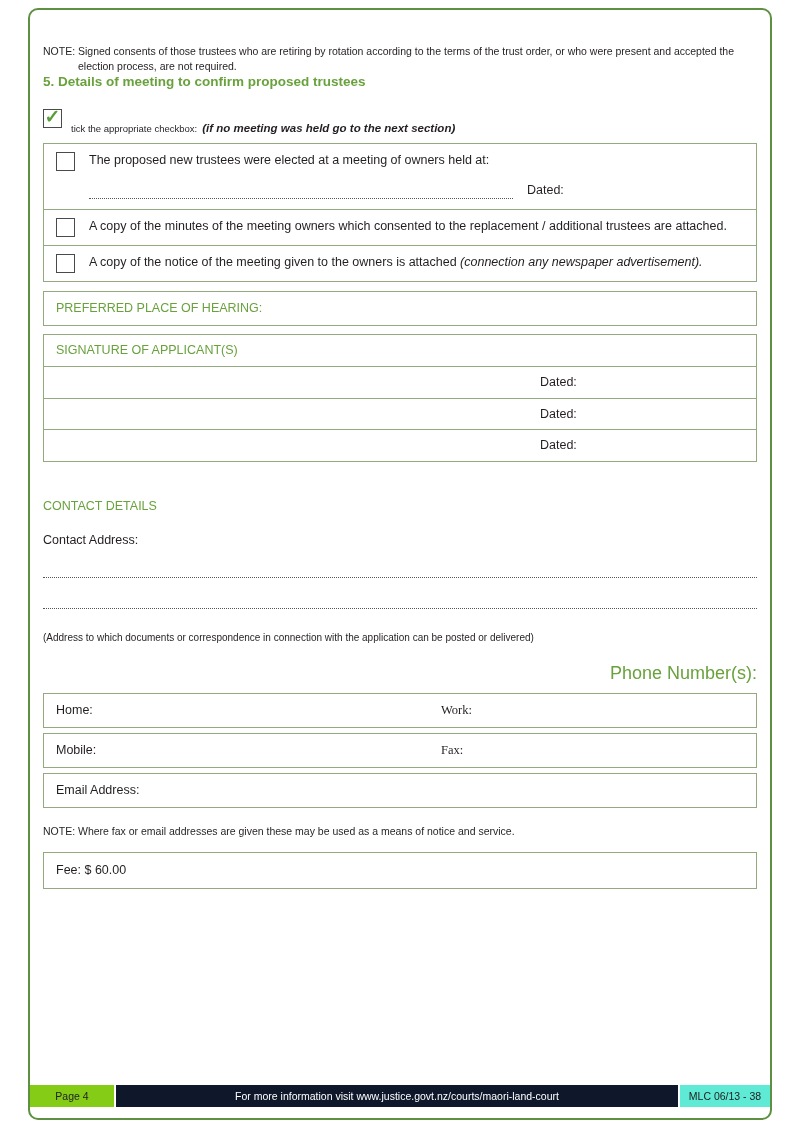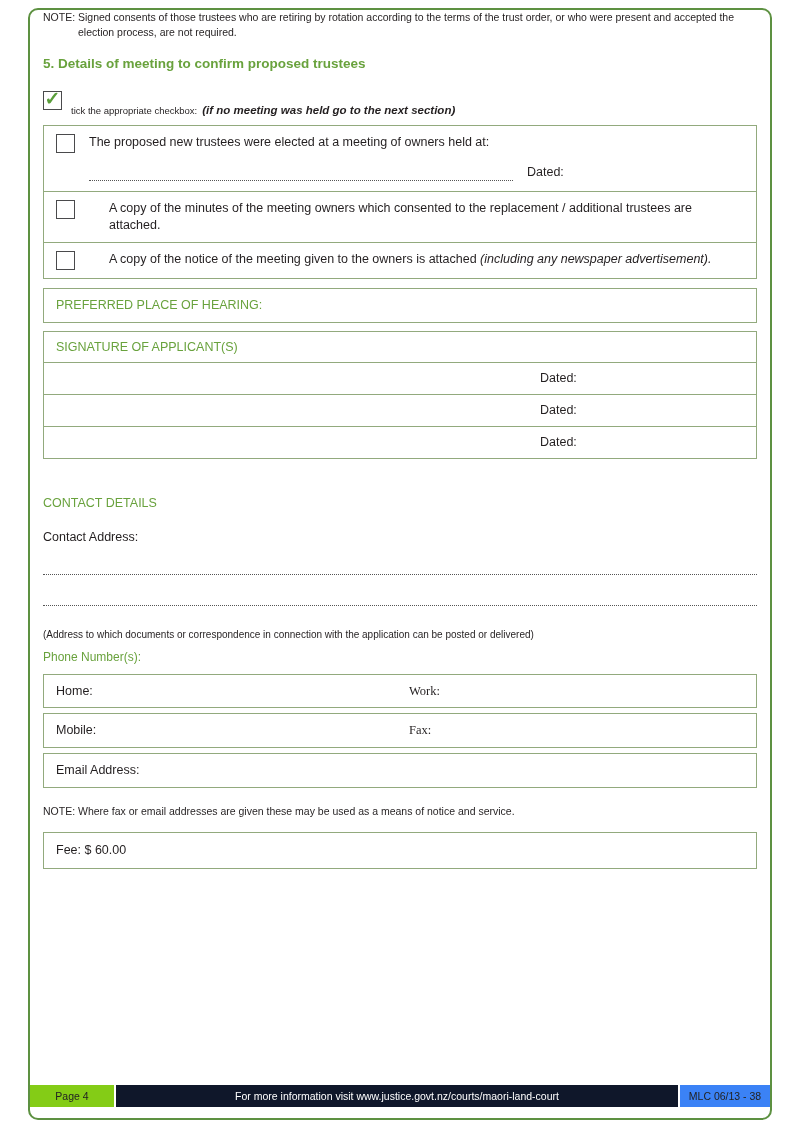--- a/index.html
+++ b/index.html
@@ -12,36 +12,36 @@
   .page {
     position:relative;
     margin:8px 28px 0 28px;
     height:1112px;
     border:2px solid #5d9141;
     border-radius:10px;
     padding:0 13px;
   }
   p, h2, h3 { margin:0; }
 
-  .top-note { font-size:10.5px; line-height:1.4; width:712px; padding-left:35px; text-indent:-35px; }
+  .top-note { margin-top:34px; font-size:10.5px; line-height:1.4; width:712px; padding-left:35px; text-indent:-35px; }
 
-  .sec-heading { margin-top:16px; color:#69a23d; font-size:13.5px; font-weight:700; }
+  .sec-heading { color:#69a23d; font-size:13.5px; font-weight:700; }
 
   .tick-row { margin-top:9px; display:flex; align-items:center; gap:9px; }
   .cb {
     width:19px; height:19px; border:1px solid #4a4a4c; background:#fff;
     display:inline-flex; align-items:center; justify-content:center; flex:0 0 auto;
   }
   .tick { color:#5a9e3a; font-size:19px; font-weight:700; line-height:1; transform:translateY(-2px); }
   .tick-label { font-size:9.5px;margin-top:20px; }
   .tick-italic { font-size:11.5px; font-style:italic; font-weight:700; margin-left:5px; }
 
   .opt-box { margin-top:7px; border:1px solid #92aa7d; }
   .opt-row { display:flex; padding:8px 12px; font-size:12.5px; }
-  .opt-row + .opt-row { border-top:1px solid #92aa7d;gap:20px; }
+  .opt-row + .opt-row { border-top:1px solid #92aa7d; }
   .opt-row .cb { margin-right:14px; }
   .opt-row.col { flex-direction:column; }
   .opt-main { display:flex; }
   .opt-text { max-width:640px; }
   .it { font-style:italic; }
   .dated-line { display:flex; align-items:flex-end; margin:11px 0 2px 33px; }
   .dotted { border-bottom:1px dotted #555; height:12px; flex:0 0 424px; }
   .dated-label { margin-left:14px; font-size:12.5px; }
   .flex-fill { flex:1; }
   .after-fill { flex:1; }
@@ -54,34 +54,34 @@
   .sig-row { display:flex; padding:7px 12px; font-size:12.5px; }
   .sig-row + .sig-row { border-top:1px solid #92aa7d; }
   .sig-fill { flex:0 0 470px; }
 
   .contact-heading { margin-top:36px; font-size:12.5px; font-weight:400; }
   .addr-label { margin-top:17px; font-size:12.5px; }
   .dot-line { border-bottom:1px dotted #555; height:0; }
   .dl1 { margin-top:28px; }
   .dl2 { margin-top:30px; }
   .addr-note { margin-top:22px; font-size:10px; }
-  .phone-heading { margin-top:8px; font-size:12px; }
-  .phone-row { border:1px solid #92aa7d; display:flex; padding:8px 12px; font-size:12.5px; min-height:31px; }
+  .phone-heading { margin-top:16px; font-size:18px;text-align:right; }
+  .phone-row { border:1px solid #92aa7d; display:flex; padding:8px 12px; font-size:12.5px; min-height:31px;gap:32px; }
   .phone-row.first { margin-top:8px; }
   .phone-row + .phone-row { margin-top:5px; }
   .phone-col1 { flex:0 0 353px; display:flex; }
   .phone-col2 { flex:1; display:flex;font-family:Liberation Serif, serif; }
 
   .note2 { margin-top:16px; font-size:10.5px; }
   .fee-box { border:1px solid #92aa7d; margin-top:14px; padding:9px 12px; font-size:12.5px; }
 
   .footer { position:absolute; left:0; right:0; bottom:11px; display:flex; height:22px; font-size:10.5px; }
   .footer-left  { background:#84cc16; width:84px; margin-right:2px; display:flex; align-items:center; justify-content:center; color:#222; }
   .footer-center{ background:#0f172a; color:#ffffff; flex:1; display:flex; align-items:center; justify-content:center; }
-  .footer-right { background:#3b82f6; width:90px; margin-left:2px; display:flex; align-items:center; justify-content:center; color:#222; }
+  .footer-right { background:#5eead4; width:90px; margin-left:2px; display:flex; align-items:center; justify-content:center; color:#222; }
 </style>
 </head>
 <body>
 
 <div class="page">
 
   <p class="top-note">NOTE: Signed consents of those trustees who are retiring by rotation according to the terms of the trust order, or who were present and accepted the election process, are not required.</p>
 
   <h2 class="sec-heading">5. Details of meeting to confirm proposed trustees</h2>
 
@@ -103,21 +103,21 @@
         <span class="dated-label">Dated:</span>
         <span class="after-fill"></span>
       </div>
     </div>
     <div class="opt-row">
       <span class="cb"></span>
       <span class="opt-text">A copy of the minutes of the meeting owners which consented to the replacement / additional trustees are attached.</span>
     </div>
     <div class="opt-row">
       <span class="cb"></span>
-      <span class="opt-text"><span>A copy of the notice of the meeting given to the owners is attached</span> <span class="it">(including any newspaper advertisement).</span></span>
+      <span class="opt-text"><span>A copy of the notice of the meeting given to the owners is attached</span> <span class="it">(connection any newspaper advertisement).</span></span>
     </div>
   </div>
 
   <div class="box">
     <span class="green-label">PREFERRED PLACE OF HEARING:</span>
     <span class="flex-fill"></span>
   </div>
 
   <div class="sig-table">
     <div class="sig-header">

